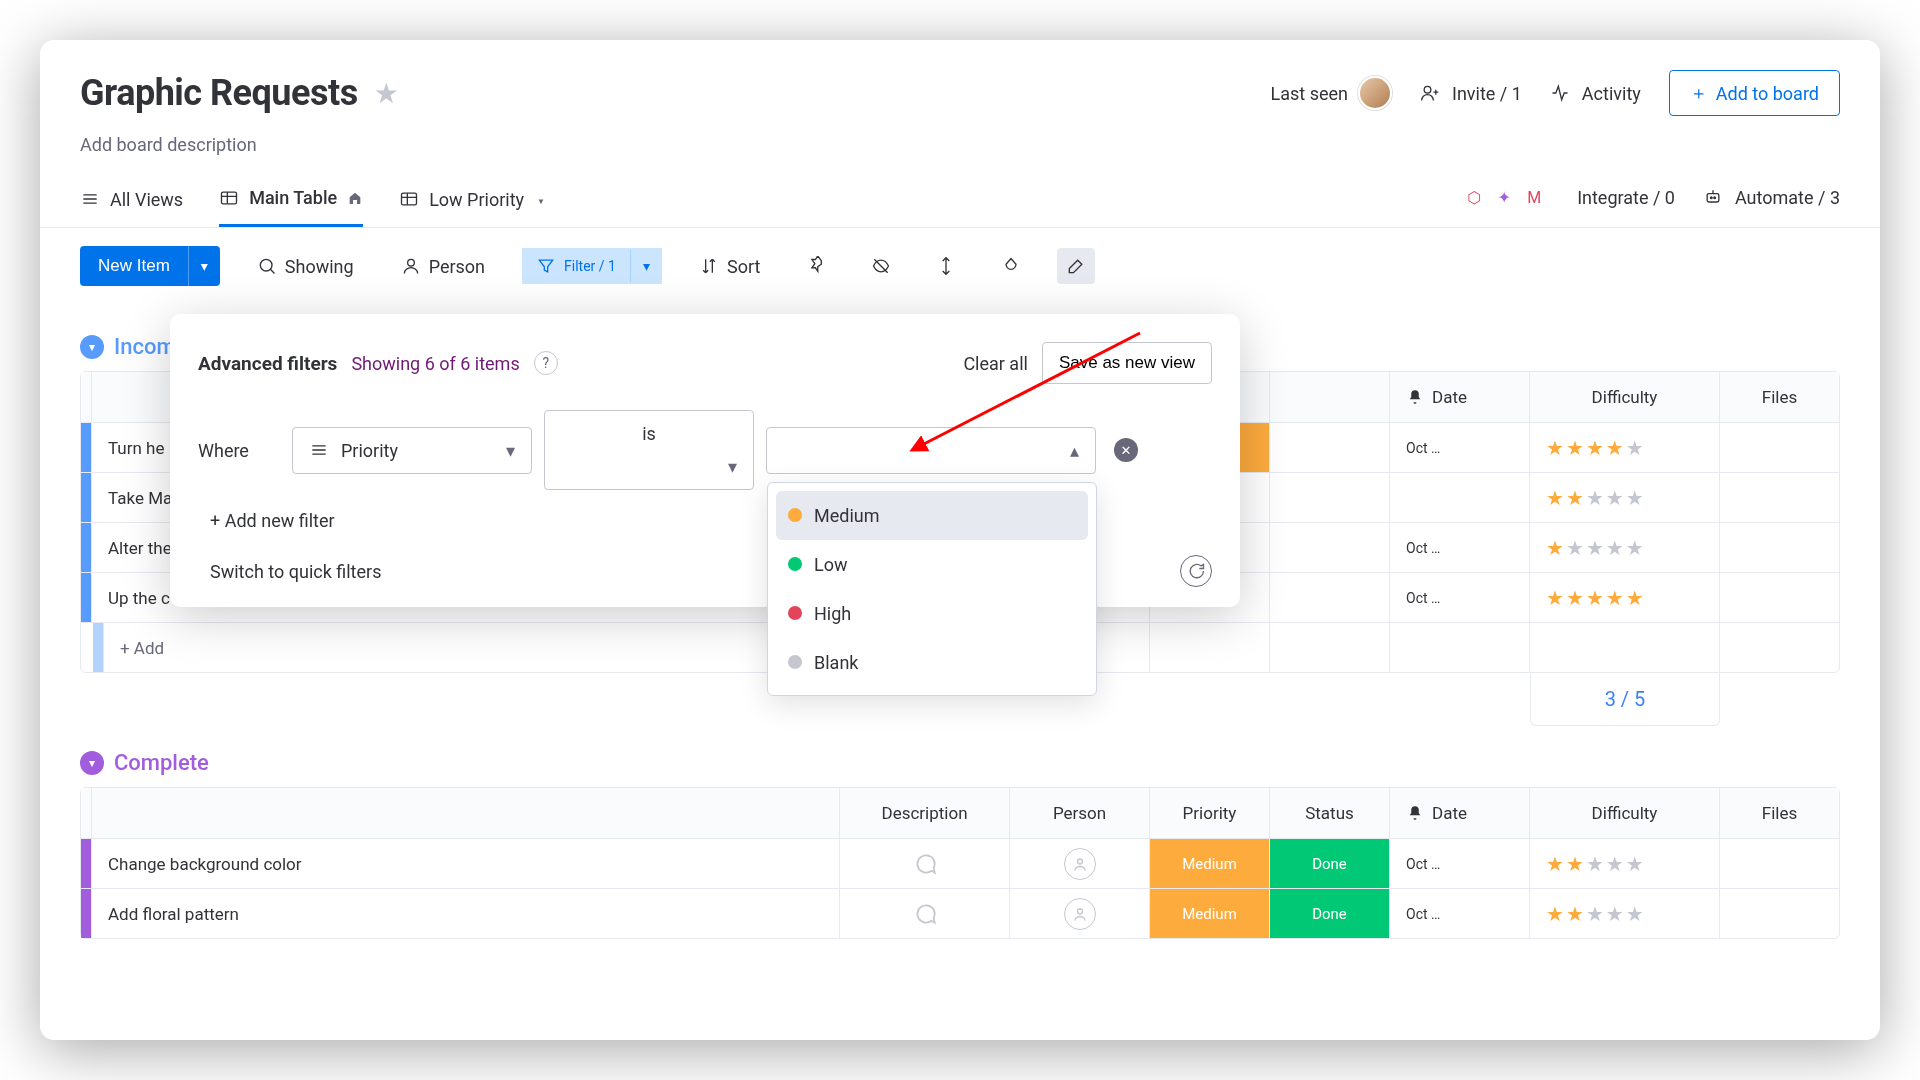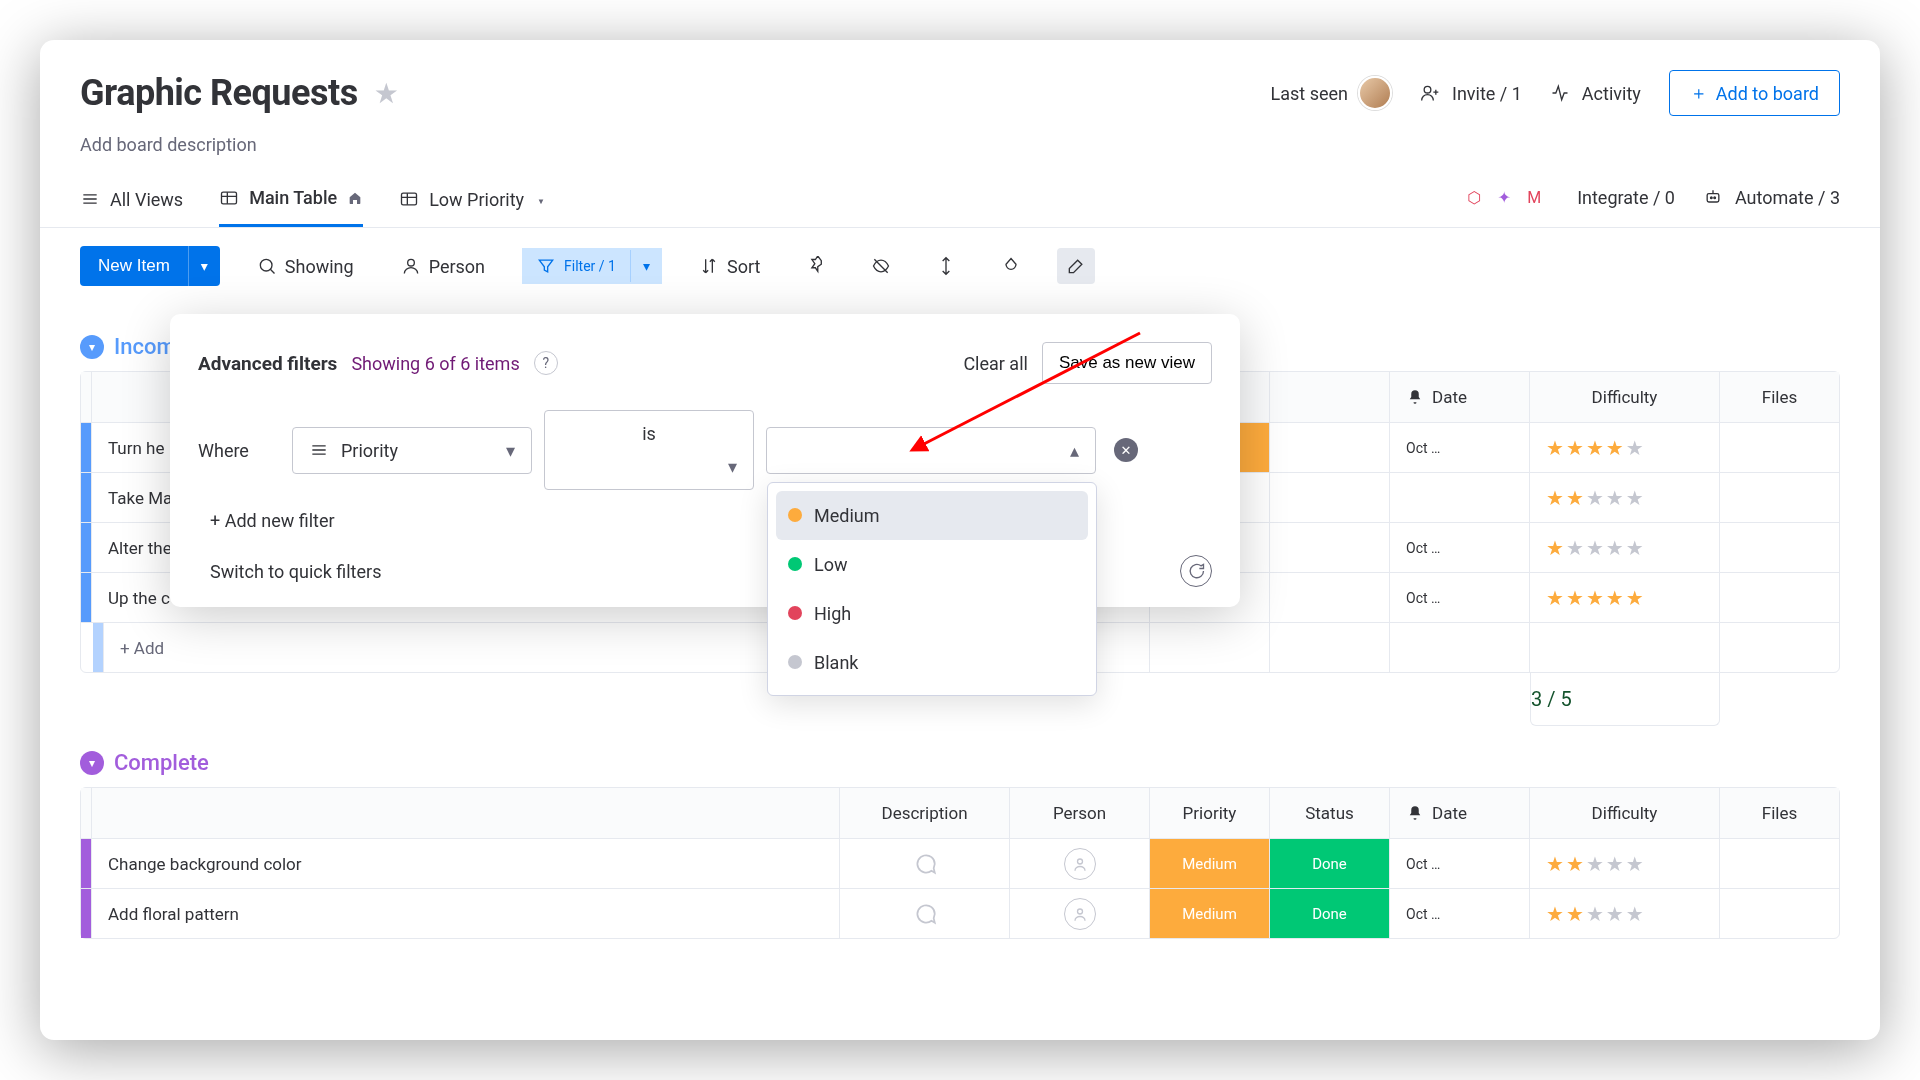--- a/index.html
+++ b/index.html
@@ -63,21 +63,21 @@
 .chip-done { background: #00c875; }
 .truncated { white-space: nowrap; overflow: hidden; text-overflow: ellipsis; }
 .star { color: #c5c7d0; font-size: 20px; }
 .star.on { color: #fdab3d; }
 .add-row { color: #676879; font-size: 17px; padding-left: 12px; }
 .add-row .accent { opacity: 0.45; }
 .person-circle { width: 32px; height: 32px; border-radius: 50%; border: 1.5px solid #c5c7d0; display: flex; align-items: center; justify-content: center; }
 .chat-ic { width: 26px; height: 26px; stroke: #c5c7d0; fill: none; stroke-width: 1.6; }
 .summary-row { display: flex; }
 .summary-cell { margin-left: auto; }
-.summary-box { border: 1px solid #e6e9ef; border-top: none; border-radius: 0 0 6px 6px; width: 190px; transform: translateX(-120px); padding: 14px 0; text-align: left; font-size: 20px; color: #14532d; }
+.summary-box { border: 1px solid #e6e9ef; border-top: none; border-radius: 0 0 6px 6px; width: 190px; transform: translateX(-120px); padding: 14px 0; text-align: center; font-size: 20px; color: #3b82f6; }
 
 
 .popover { position: absolute; left: 130px; top: 24px; width: 1070px; background: #fff; border-radius: 10px; box-shadow: 0 10px 50px rgba(0,0,0,0.2); padding: 28px 28px 20px 28px; z-index: 50; }
 .pop-head { display: flex; align-items: center; gap: 14px; margin-bottom: 26px; }
 .pop-title { font-size: 19px; font-weight: 700; }
 .pop-sub { font-size: 18px; color: #701a75; }
 .help-circ { width: 24px; height: 24px; border: 1.5px solid #c5c7d0; border-radius: 50%; display: inline-flex; align-items: center; justify-content: center; color: #676879; font-size: 14px; }
 .pop-actions { margin-left: auto; display: flex; align-items: center; gap: 14px; }
 .linkish { font-size: 18px; cursor: pointer; }
 .ghost-btn { border: 1px solid #c5c7d0; background: #fff; border-radius: 4px; padding: 10px 16px; font-size: 17px; cursor: pointer; }

